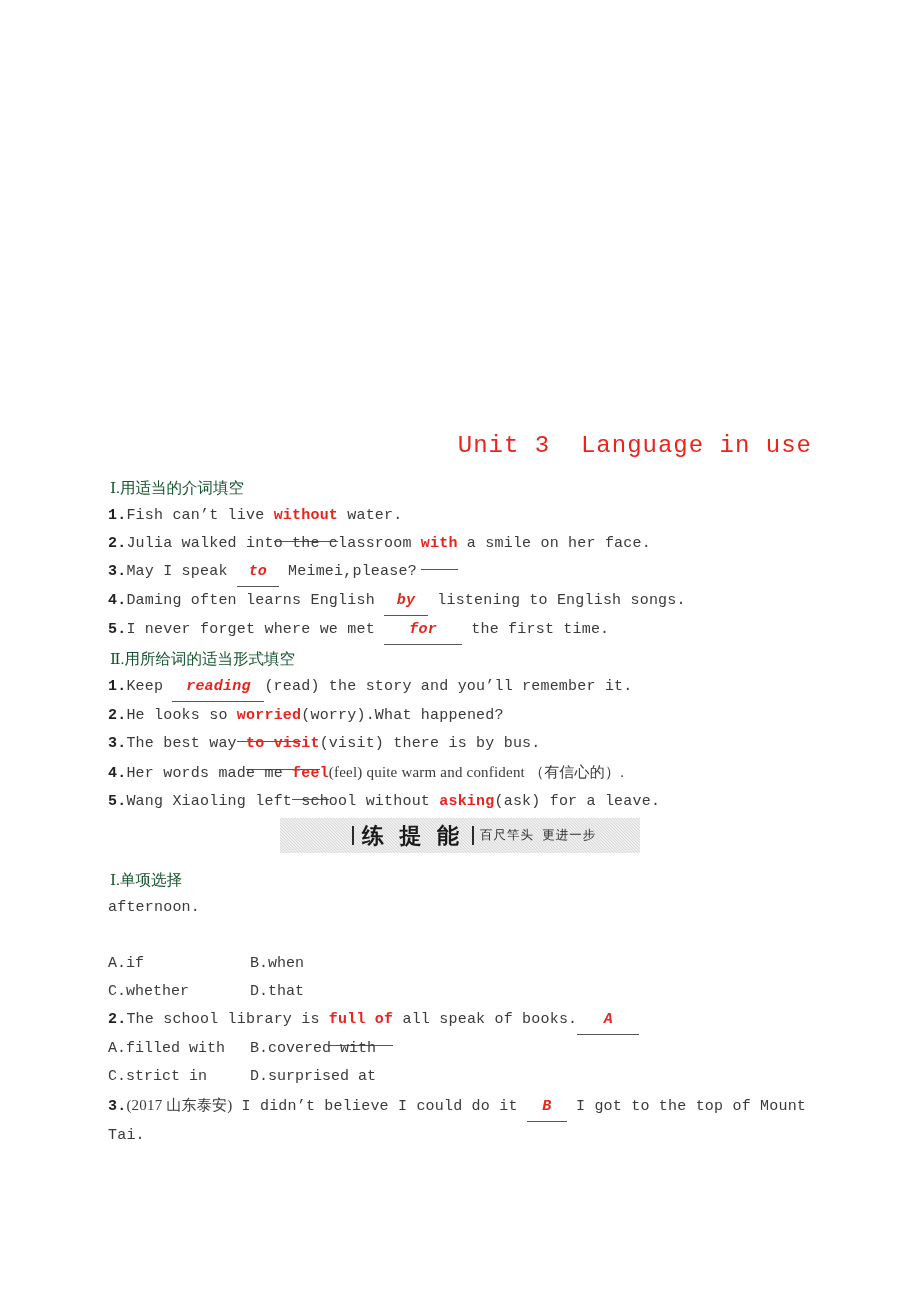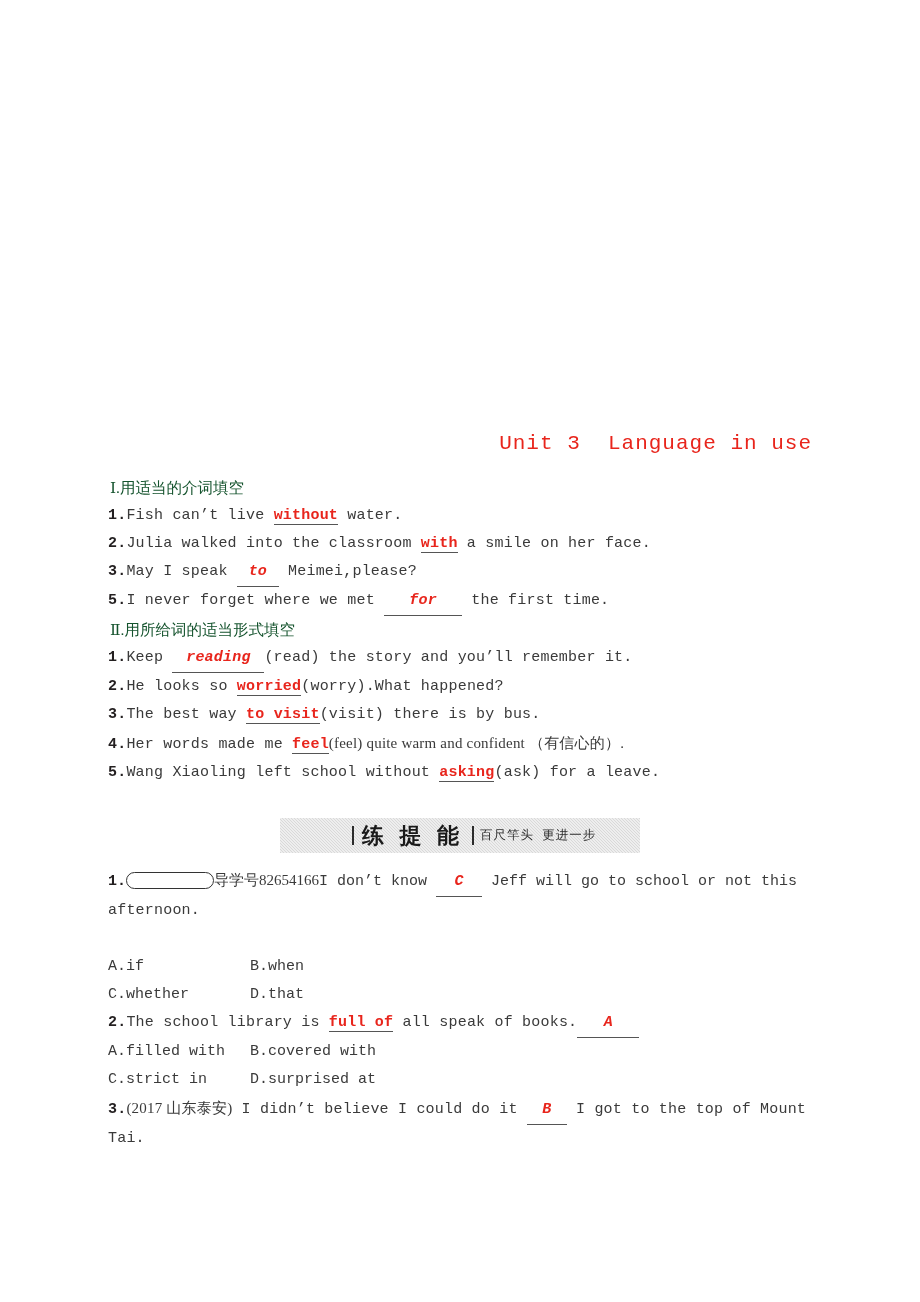--- a/index.html
+++ b/index.html
@@ -24,21 +24,21 @@
   }
 
   
   .unit-title {
     position: absolute;
     left: 108px;
     top: 432px;
     width: 704px;
     text-align: right;
     color: #e8251c;
-    font-size: 21px;
+    font-size: 24px;
     letter-spacing: 1px;
     font-family: "Liberation Mono", "DejaVu Sans Mono", monospace;
     white-space: pre;
   }
 
   
   .content {
     position: absolute;
     left: 108px;
     top: 474px;
@@ -66,21 +66,21 @@
   .num {
     font-weight: bold;
     color: #231f20;
   }
 
   
   .ans {
     color: #e8251c;
     font-weight: bold;
     border-bottom: 1.5px solid #555;
-    padding-bottom: 0px;
+    padding-bottom: 17px;
   }
   
   .blank {
     color: #e8251c;
     font-weight: bold;
     border-bottom: 1.5px solid #555;
     display: inline-block;
     text-align: center;
     padding-bottom: 0px;
     font-style: italic;
@@ -183,20 +183,21 @@
   <div class="content">
 
     <div class="sec-head">Ⅰ.用适当的介词填空</div>
 
     <div class="q"><span class="num">1.</span><span>Fish can’t live </span><span class="ans">without</span><span> water.</span></div>
 
     <div class="q"><span class="num">2.</span><span>Julia walked into the classroom </span><span class="ans">with</span><span> a smile on her face.</span></div>
 
     <div class="q"><span class="num">3.</span><span>May I speak </span><span class="blank w1">to</span><span> Meimei,please?</span></div>
 
+    <div class="q"><span class="num">4.</span><span>Daming often learns English </span><span class="blank w2">by</span><span> listening to English songs.</span></div>
 
     <div class="q"><span class="num">5.</span><span>I never forget where we met </span><span class="blank w3">for</span><span> the first time.</span></div>
 
     <div class="sec-head">Ⅱ.用所给词的适当形式填空</div>
 
     <div class="q"><span class="num">1.</span><span>Keep </span><span class="blank w4">reading</span><span>(read) the story and you’ll remember it.</span></div>
 
     <div class="q"><span class="num">2.</span><span>He looks so </span><span class="ans">worried</span><span>(worry).What happened?</span></div>
 
     <div class="q"><span class="num">3.</span><span>The best way </span><span class="ans">to visit</span><span>(visit) there is by bus.</span></div>
@@ -211,22 +212,22 @@
     <div class="banner-inner">
       <span class="bar"></span>
       <span class="banner-main">练 提 能</span>
       <span class="bar"></span>
       <span class="banner-sub">百尺竿头  更进一步</span>
     </div>
   </div>
 
   <div class="choices">
 
-
-    <div class="q1line wrap"><span class="num">1.</span><span class="pill"></span><span class="cn">导学号</span><span class="serifnum">82654166</span><span>I don’t know </span><span class="blank w5">C</span><span> Jeff will go to school or not this</span></div>
+    <div class="sec-head">Ⅰ.单项选择</div>
+
     <div class="q">afternoon.</div>
 
     <div class="gap-line"></div>
 
     <div class="opt-row"><span class="opt-a"><span>A.</span><span>if</span></span><span class="opt-b"><span>B.</span><span>when</span></span></div>
 
     <div class="opt-row"><span class="opt-a"><span>C.</span><span>whether</span></span><span class="opt-b"><span>D.</span><span>that</span></span></div>
 
     <div class="q"><span class="num">2.</span><span>The school library is </span><span class="ans">full of</span><span> all speak of books.</span><span class="blank w6">A</span></div>
 

